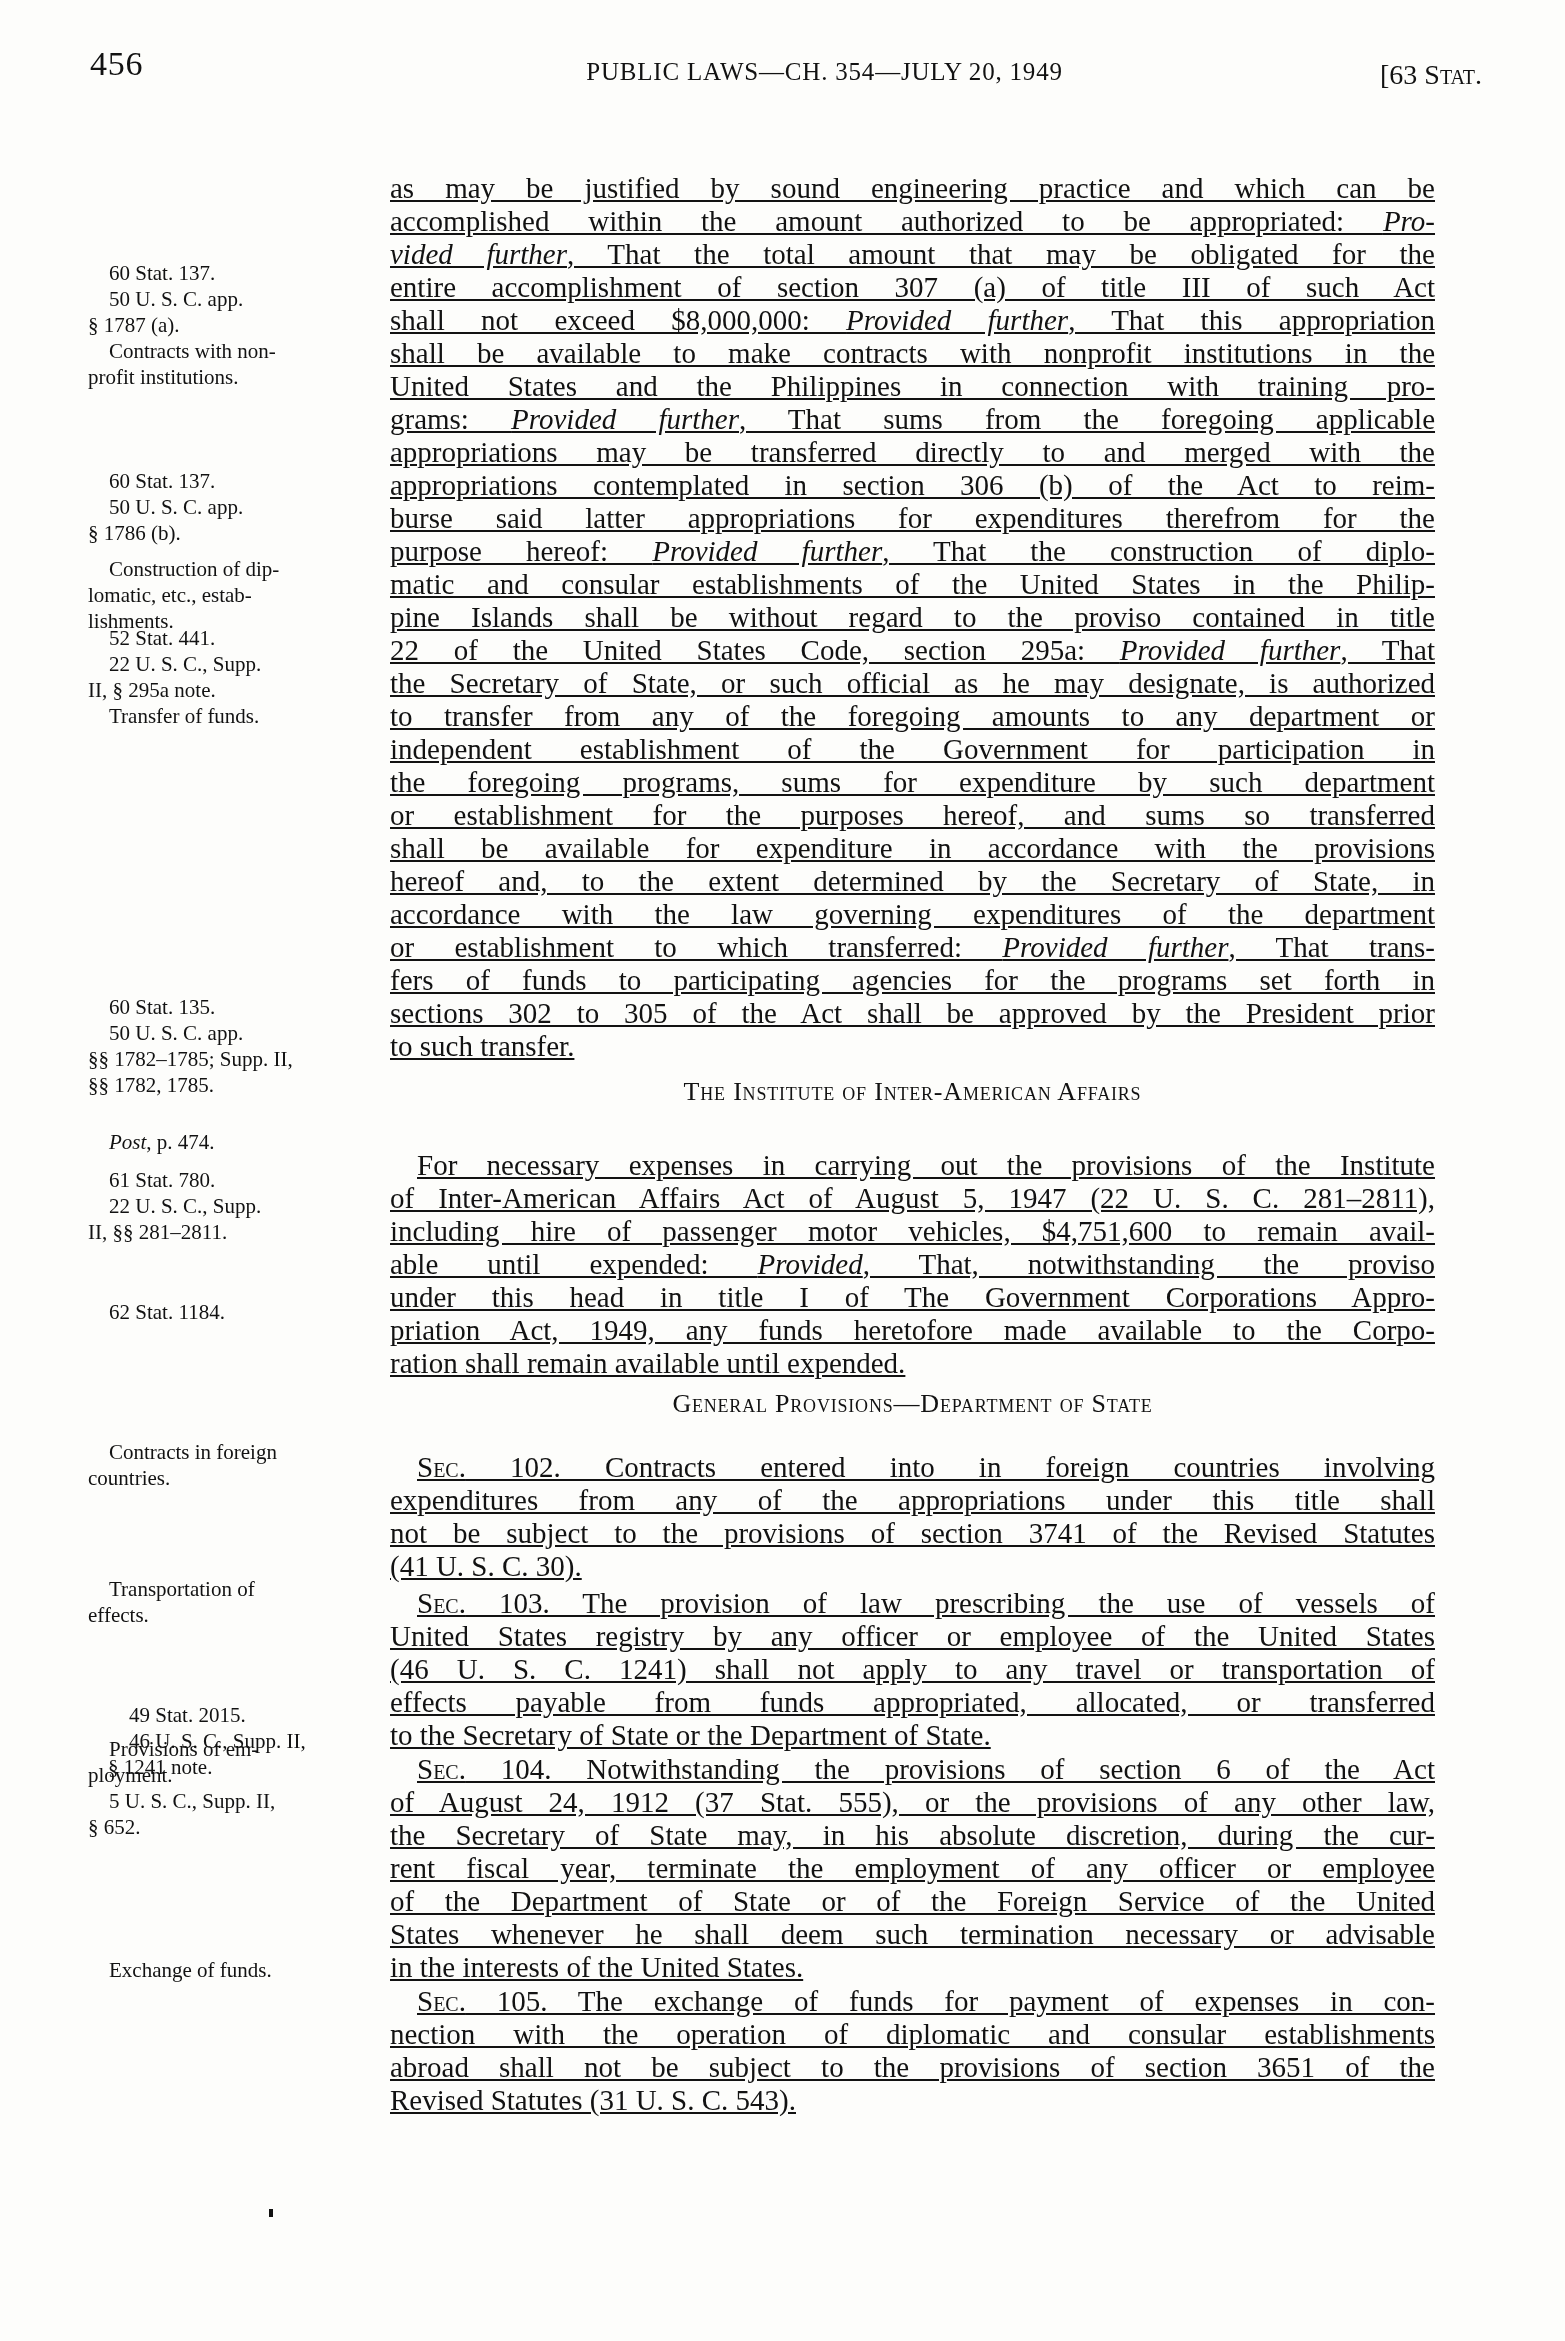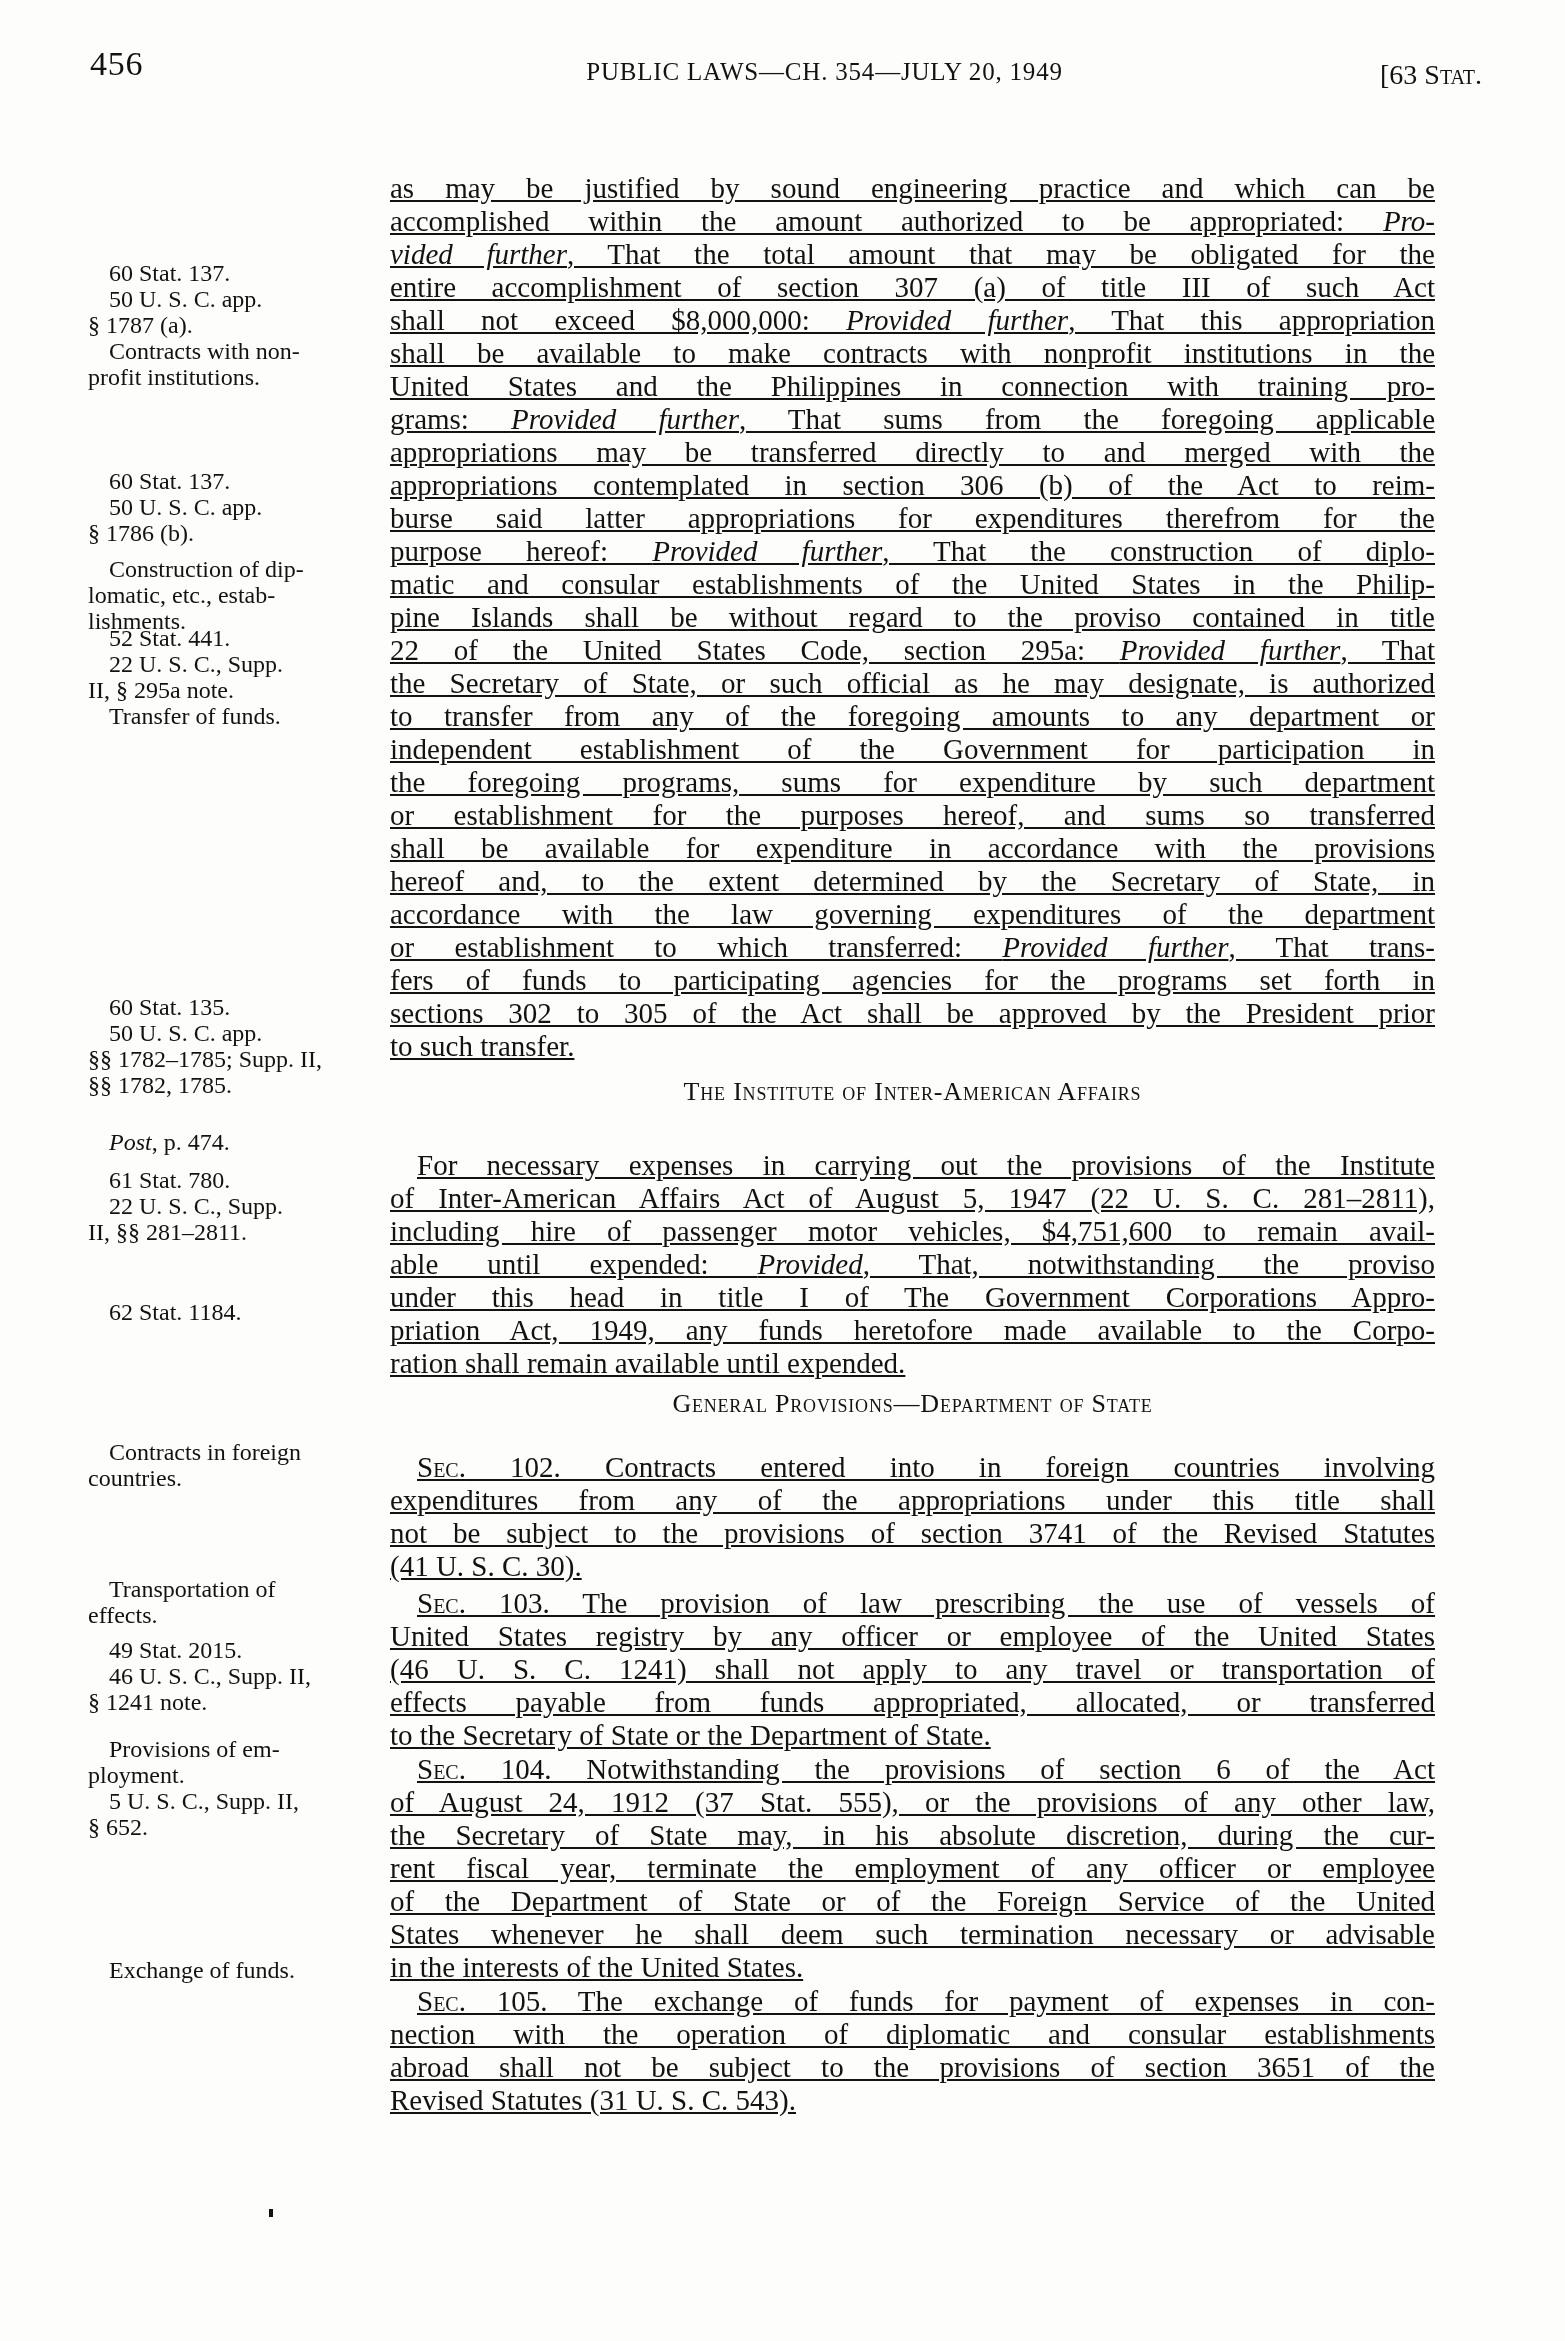--- a/index.html
+++ b/index.html
@@ -10,21 +10,21 @@
     font-family:"Liberation Serif","DejaVu Serif",serif;
     overflow:hidden;
   }
   
   .page-number{position:absolute;left:90px;top:45px;font-size:34px;letter-spacing:0.8px;}
   .header-center{position:absolute;left:calc(50% + 42px);top:58px;transform:translateX(-50%);
     font-size:25px;letter-spacing:0.8px;white-space:nowrap;}
   .header-right{position:absolute;right:83px;top:59px;font-size:28px;
     font-variant:small-caps;white-space:nowrap;}
   
-  .mnote{position:absolute;left:88px;width:313px;font-size:24px;line-height:26px;}
+  .mnote{position:absolute;left:88px;width:313px;font-size:21px;line-height:26px;}
   .mnote-line{white-space:nowrap;}
   .mnote-line.ind{padding-left:21px;}
   .mnote-line.gap{margin-top:9.6px;}
   
   .bblock{position:absolute;left:390px;width:1045px;font-size:29px;line-height:33px;text-decoration:underline;}
   .bline{text-align:justify;text-align-last:justify;-moz-text-align-last:justify;}
   .bline.end{text-align-last:left;-moz-text-align-last:left;}
   .bline.ind{text-indent:27px;}
   .bheading{position:absolute;left:390px;width:1045px;text-align:center;
     font-size:26px;font-variant:small-caps;letter-spacing:0.8px;white-space:nowrap;}
@@ -79,21 +79,21 @@
       <div class="mnote-line ind">62 Stat. 1184.</div>
     </div>
     <div class="mnote" style="top: 1439px;">
       <div class="mnote-line ind">Contracts in foreign</div>
       <div class="mnote-line">countries.</div>
     </div>
     <div class="mnote" style="top: 1576px;">
       <div class="mnote-line ind">Transportation of</div>
       <div class="mnote-line">effects.</div>
     </div>
-    <div class="mnote" style="top: 1637px;">
+    <div class="mnote" style="top: 1702px; margin-left: 20px;">
       <div class="mnote-line ind">49 Stat. 2015.</div>
       <div class="mnote-line ind">46 U. S. C., Supp. II,</div>
       <div class="mnote-line">§ 1241 note.</div>
     </div>
     <div class="mnote" style="top: 1736px;">
       <div class="mnote-line ind">Provisions of em-</div>
       <div class="mnote-line">ployment.</div>
       <div class="mnote-line ind">5 U. S. C., Supp. II,</div>
       <div class="mnote-line">§ 652.</div>
     </div>

